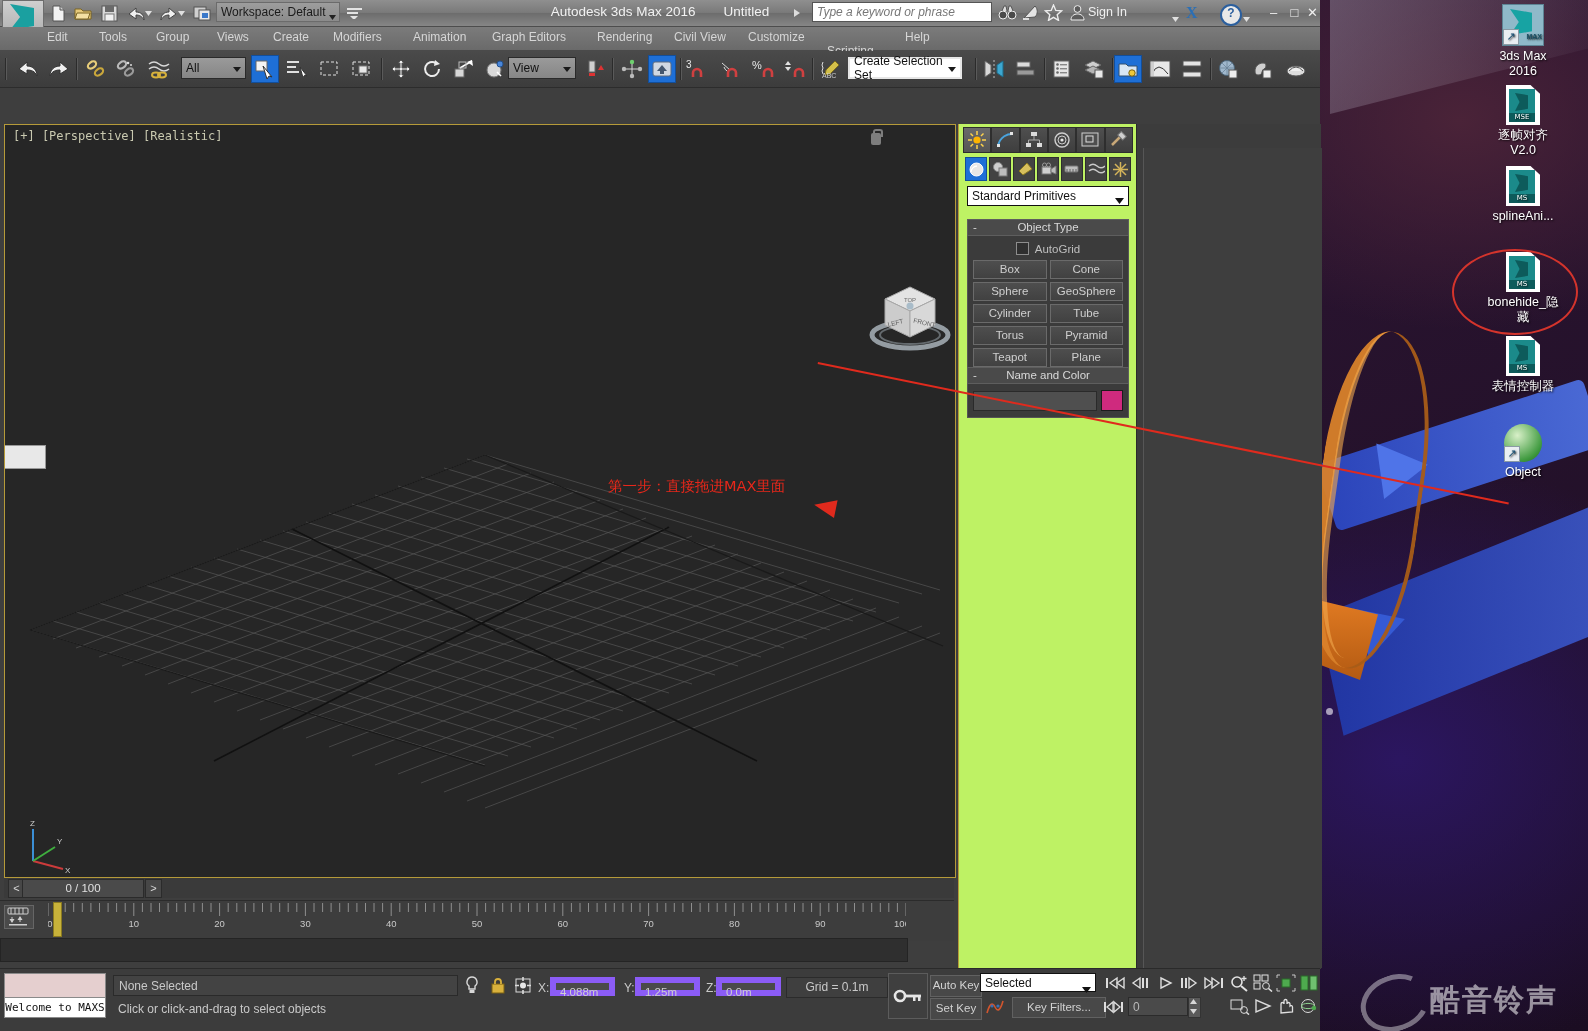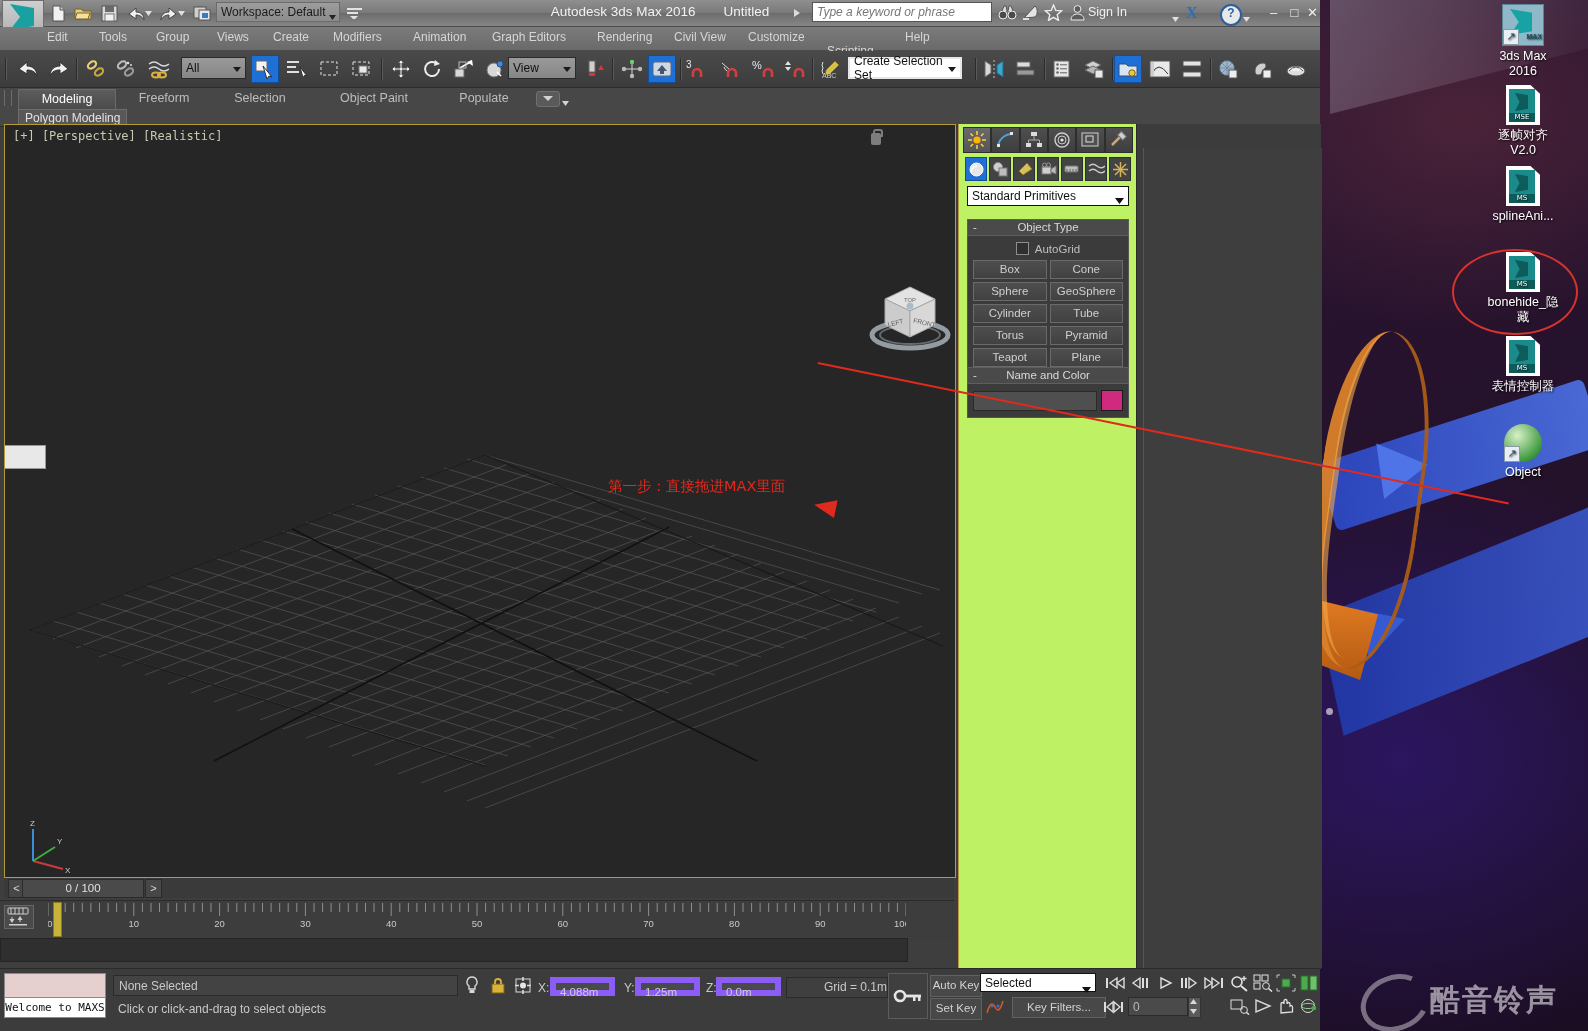--- a/index.html
+++ b/index.html
@@ -311,21 +311,21 @@
     color:#c9c9c9;font-size:12px;line-height:20px;padding-left:5px;box-sizing:border-box;
   }
   .sb-icon{position:absolute;width:20px;height:20px;}
   .coordlbl{position:absolute;top:12px;color:#c9c9c9;font-size:12px;}
   .coordfield{
     position:absolute;top:8px;width:65px;height:19px;background:#4a4a4a;border:6px solid #8b5cf6;
     color:#cfcfcf;font-size:11.5px;line-height:19px;padding-left:4px;box-sizing:border-box;
   }
   #gridfield{
     position:absolute;left:786px;top:8px;width:100px;height:19px;background:#3f3f3f;border:1px solid #2b2b2b;
-    color:#c9c9c9;font-size:12px;line-height:19px;text-align:right;
+    color:#c9c9c9;font-size:12px;line-height:19px;text-align:center;
   }
   #keybtn{
     position:absolute;left:888px;top:4px;width:38px;height:44px;background:#3f3f3f;border:1px solid #5c5c5c;
     display:flex;align-items:center;justify-content:center;
   }
   .akbtn{
     position:absolute;width:50px;height:20px;background:#484848;border:1px solid #616161;
     color:#d2d2d2;font-size:11.5px;text-align:center;line-height:19px;
   }
   #sel-combo{
@@ -787,35 +787,20 @@
         </svg>
     </div>
     <div class="mt-btn" style="left:1282px;">
       <svg width="22" height="20" viewBox="0 0 22 20">
           <ellipse cx="11" cy="12" rx="9" ry="5" fill="#dcdcdc" stroke="#555"></ellipse>
           <path d="M4 12q7-8 14 0" fill="#eee" stroke="#555"></path>
         </svg>
     </div>
   </div>
 
-  <div id="ribbon">
-    <div id="rb-grips"></div>
-    <div class="rb-tab sel" style="left:18px;width:96px;">Modeling</div>
-    <div class="rb-tab" style="left:118px;width:92px;">Freeform</div>
-    <div class="rb-tab" style="left:214px;width:92px;">Selection</div>
-    <div class="rb-tab" style="left:322px;width:104px;">Object Paint</div>
-    <div class="rb-tab" style="left:440px;width:88px;">Populate</div>
-    <div id="rb-caretbtn"></div>
-    <div id="rb-caret2">
-      <svg width="7" height="5">
-          <polygon points="0,0 7,0 3.5,5" fill="#d2d2d2"></polygon>
-        </svg>
-    </div>
-    <div id="rb-panel">Polygon Modeling</div>
-  </div>
 
   <div id="viewport">
     <svg id="vp-grid" viewBox="0 0 950 752" preserveAspectRatio="none">
       <defs>
         <g id="gridlines"></g>
       </defs>
 
       <g stroke="#565656" stroke-width="0.7" fill="none">
 
         <line x1="25" y1="505" x2="480" y2="640"></line>

